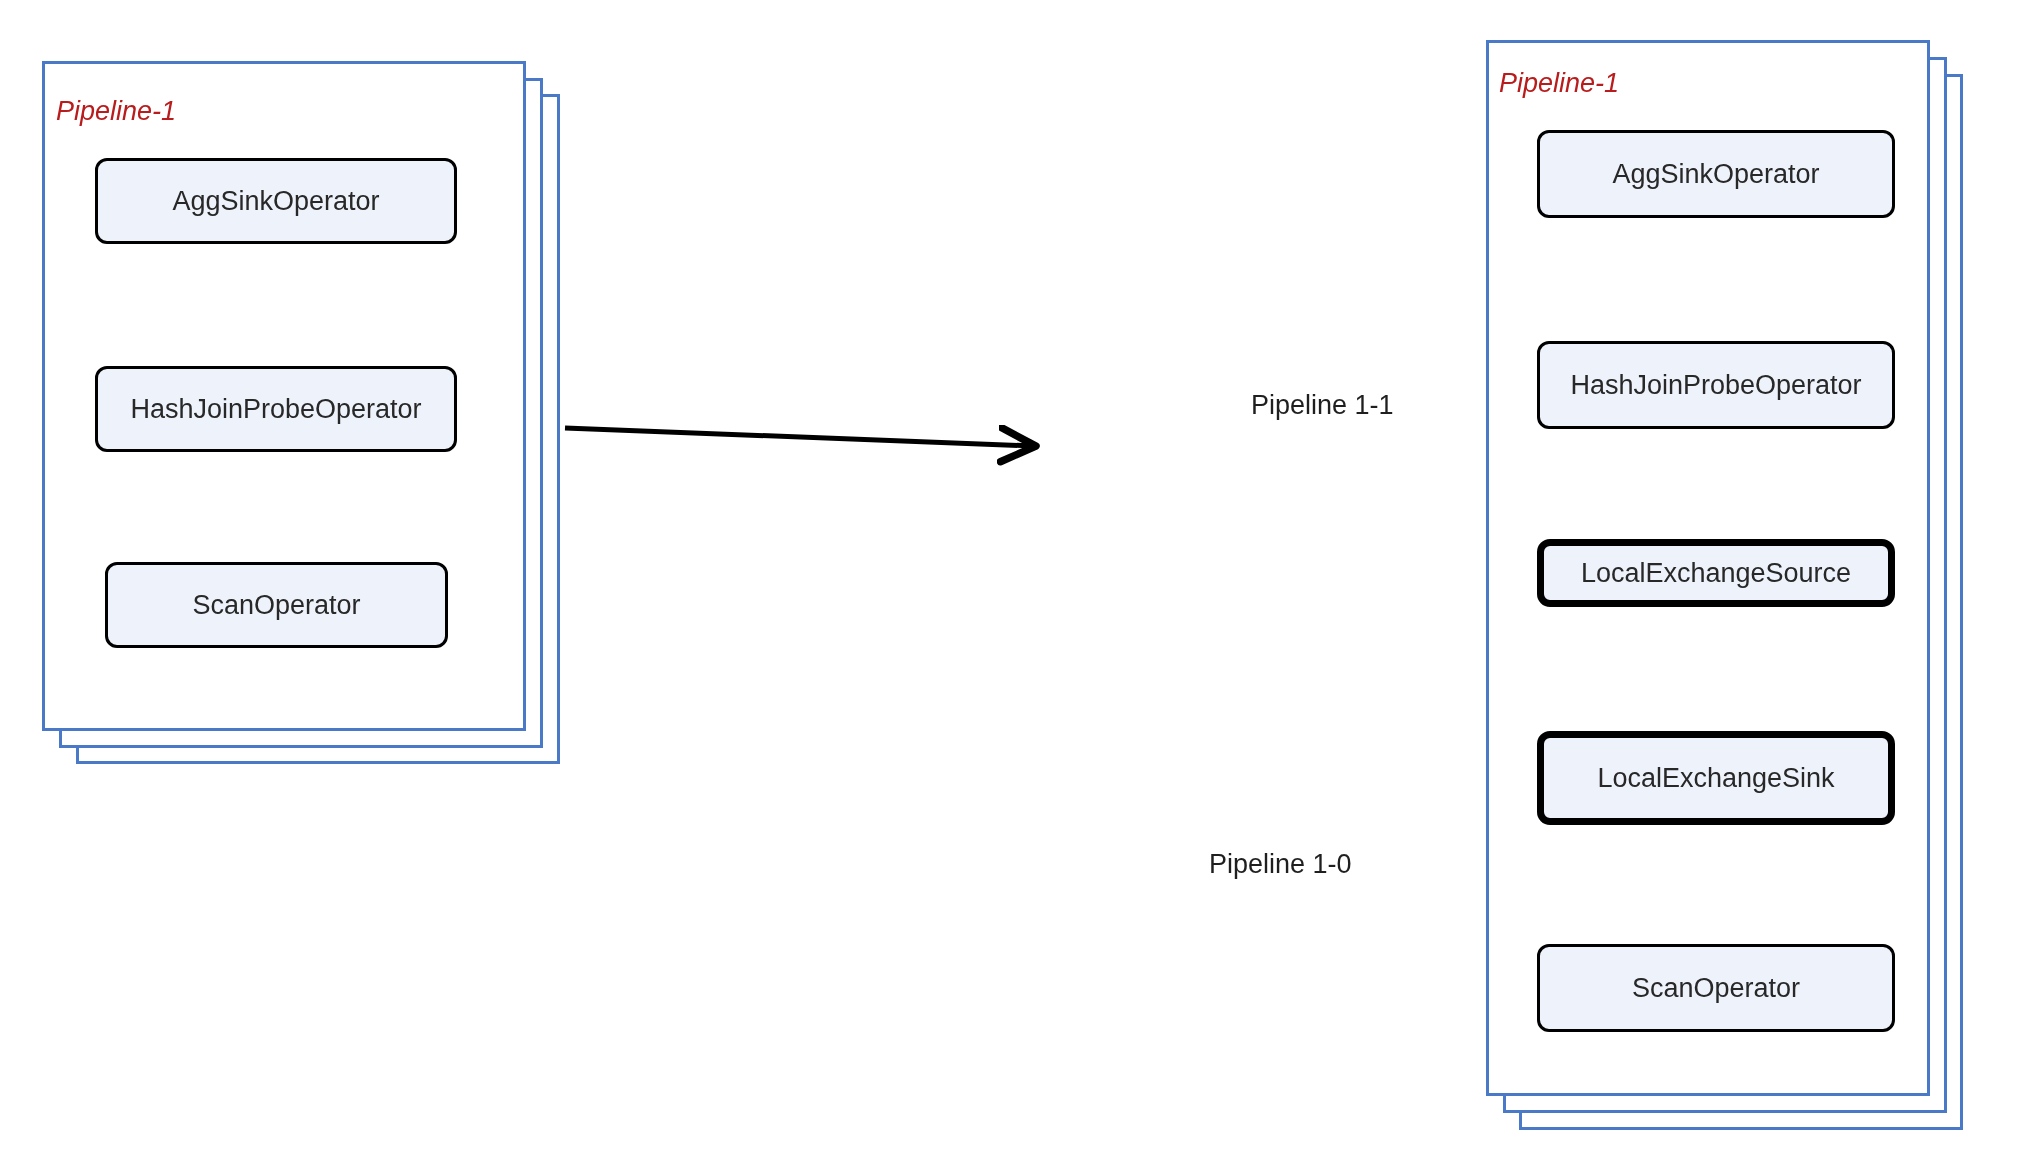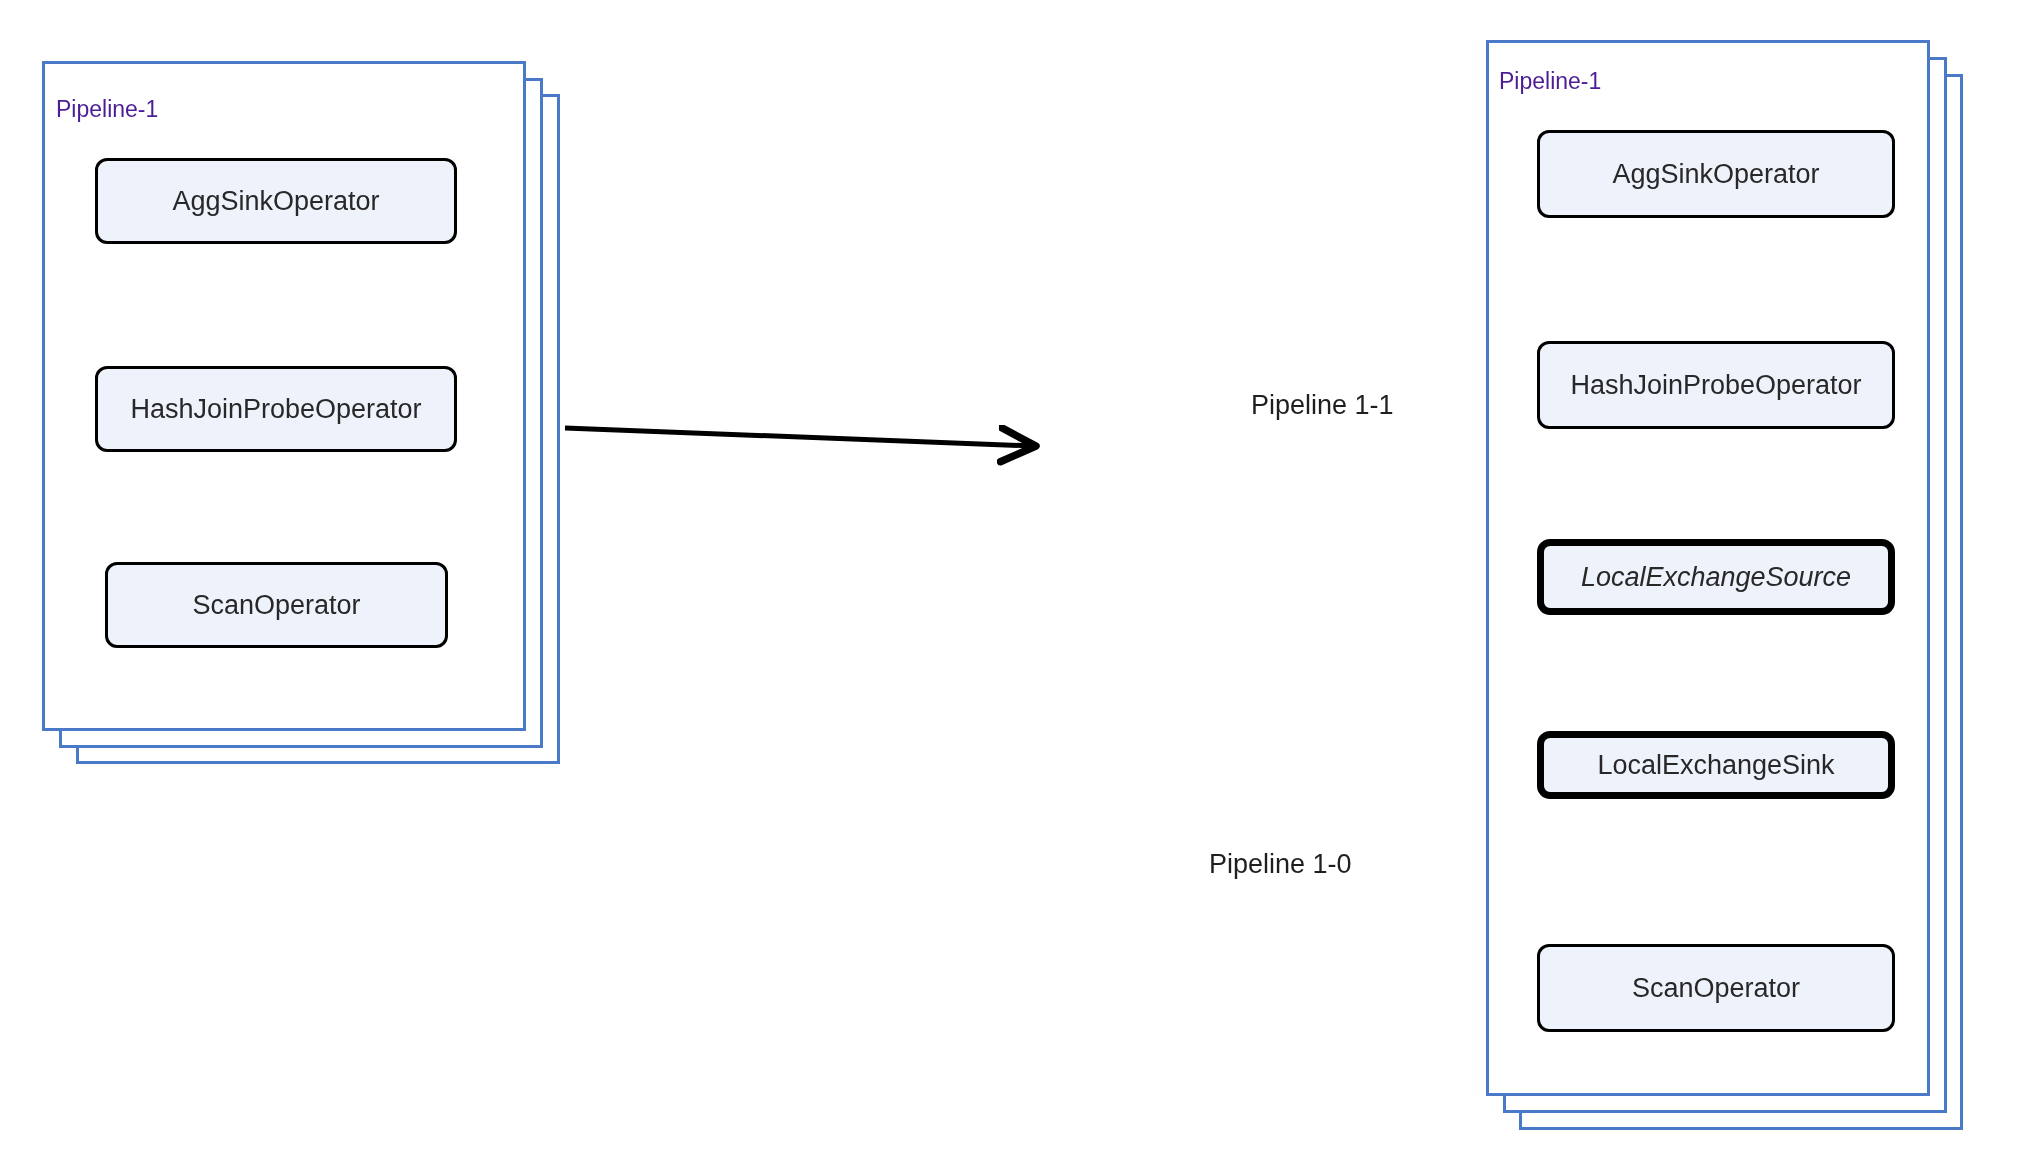--- a/index.html
+++ b/index.html
@@ -30,24 +30,25 @@
     border: 3px solid #4a7ac7;
     background: #ffffff;
   }
   .frame.shadow {
     background: #ffffff;
   }
 
   
   .frame-label {
     position: absolute;
-    color: #4c1d95;
-    font-size: 23px;
+    color: #b91c1c;
+    font-size: 27px;
     line-height: 1;
     white-space: nowrap;
+    font-style: italic;
   }
 
   
   .op-box {
     position: absolute;
     box-sizing: border-box;
     background: #eef2fb;
     border: 3.5px solid #000000;
     border-radius: 12px;
     display: flex;
@@ -111,25 +112,25 @@
   <div class="frame-label" style="left:1499px; top:70px; z-index:6;">Pipeline-1</div>
 
   <div class="op-box" style="left:1537px; top:130px; width:358px; height:88px; z-index:5;">
     <span>AggSinkOperator</span>
   </div>
 
   <div class="op-box" style="left:1537px; top:341px; width:358px; height:88px; z-index:5;">
     <span>HashJoinProbeOperator</span>
   </div>
 
-  <div class="op-box thick" style="left:1537px; top:539px; width:358px; height:76px; z-index:5;font-style:italic;">
+  <div class="op-box thick" style="left:1537px; top:539px; width:358px; height:68px; z-index:5;">
     <span>LocalExchangeSource</span>
   </div>
 
-  <div class="op-box thick" style="left:1537px; top:731px; width:358px; height:68px; z-index:5;align-items:center;">
+  <div class="op-box thick" style="left:1537px; top:731px; width:358px; height:94px; z-index:5;align-items:center;">
     <span>LocalExchangeSink</span>
   </div>
 
   <div class="op-box" style="left:1537px; top:944px; width:358px; height:88px; z-index:5;">
     <span>ScanOperator</span>
   </div>
 
   <div class="plain-label" style="left:1251px; top:383px; z-index:6;margin-top:9px;">Pipeline 1-1</div>
 
   <div class="plain-label" style="left:1209px; top:843px; z-index:6;margin-top:8px;">Pipeline 1-0</div>

